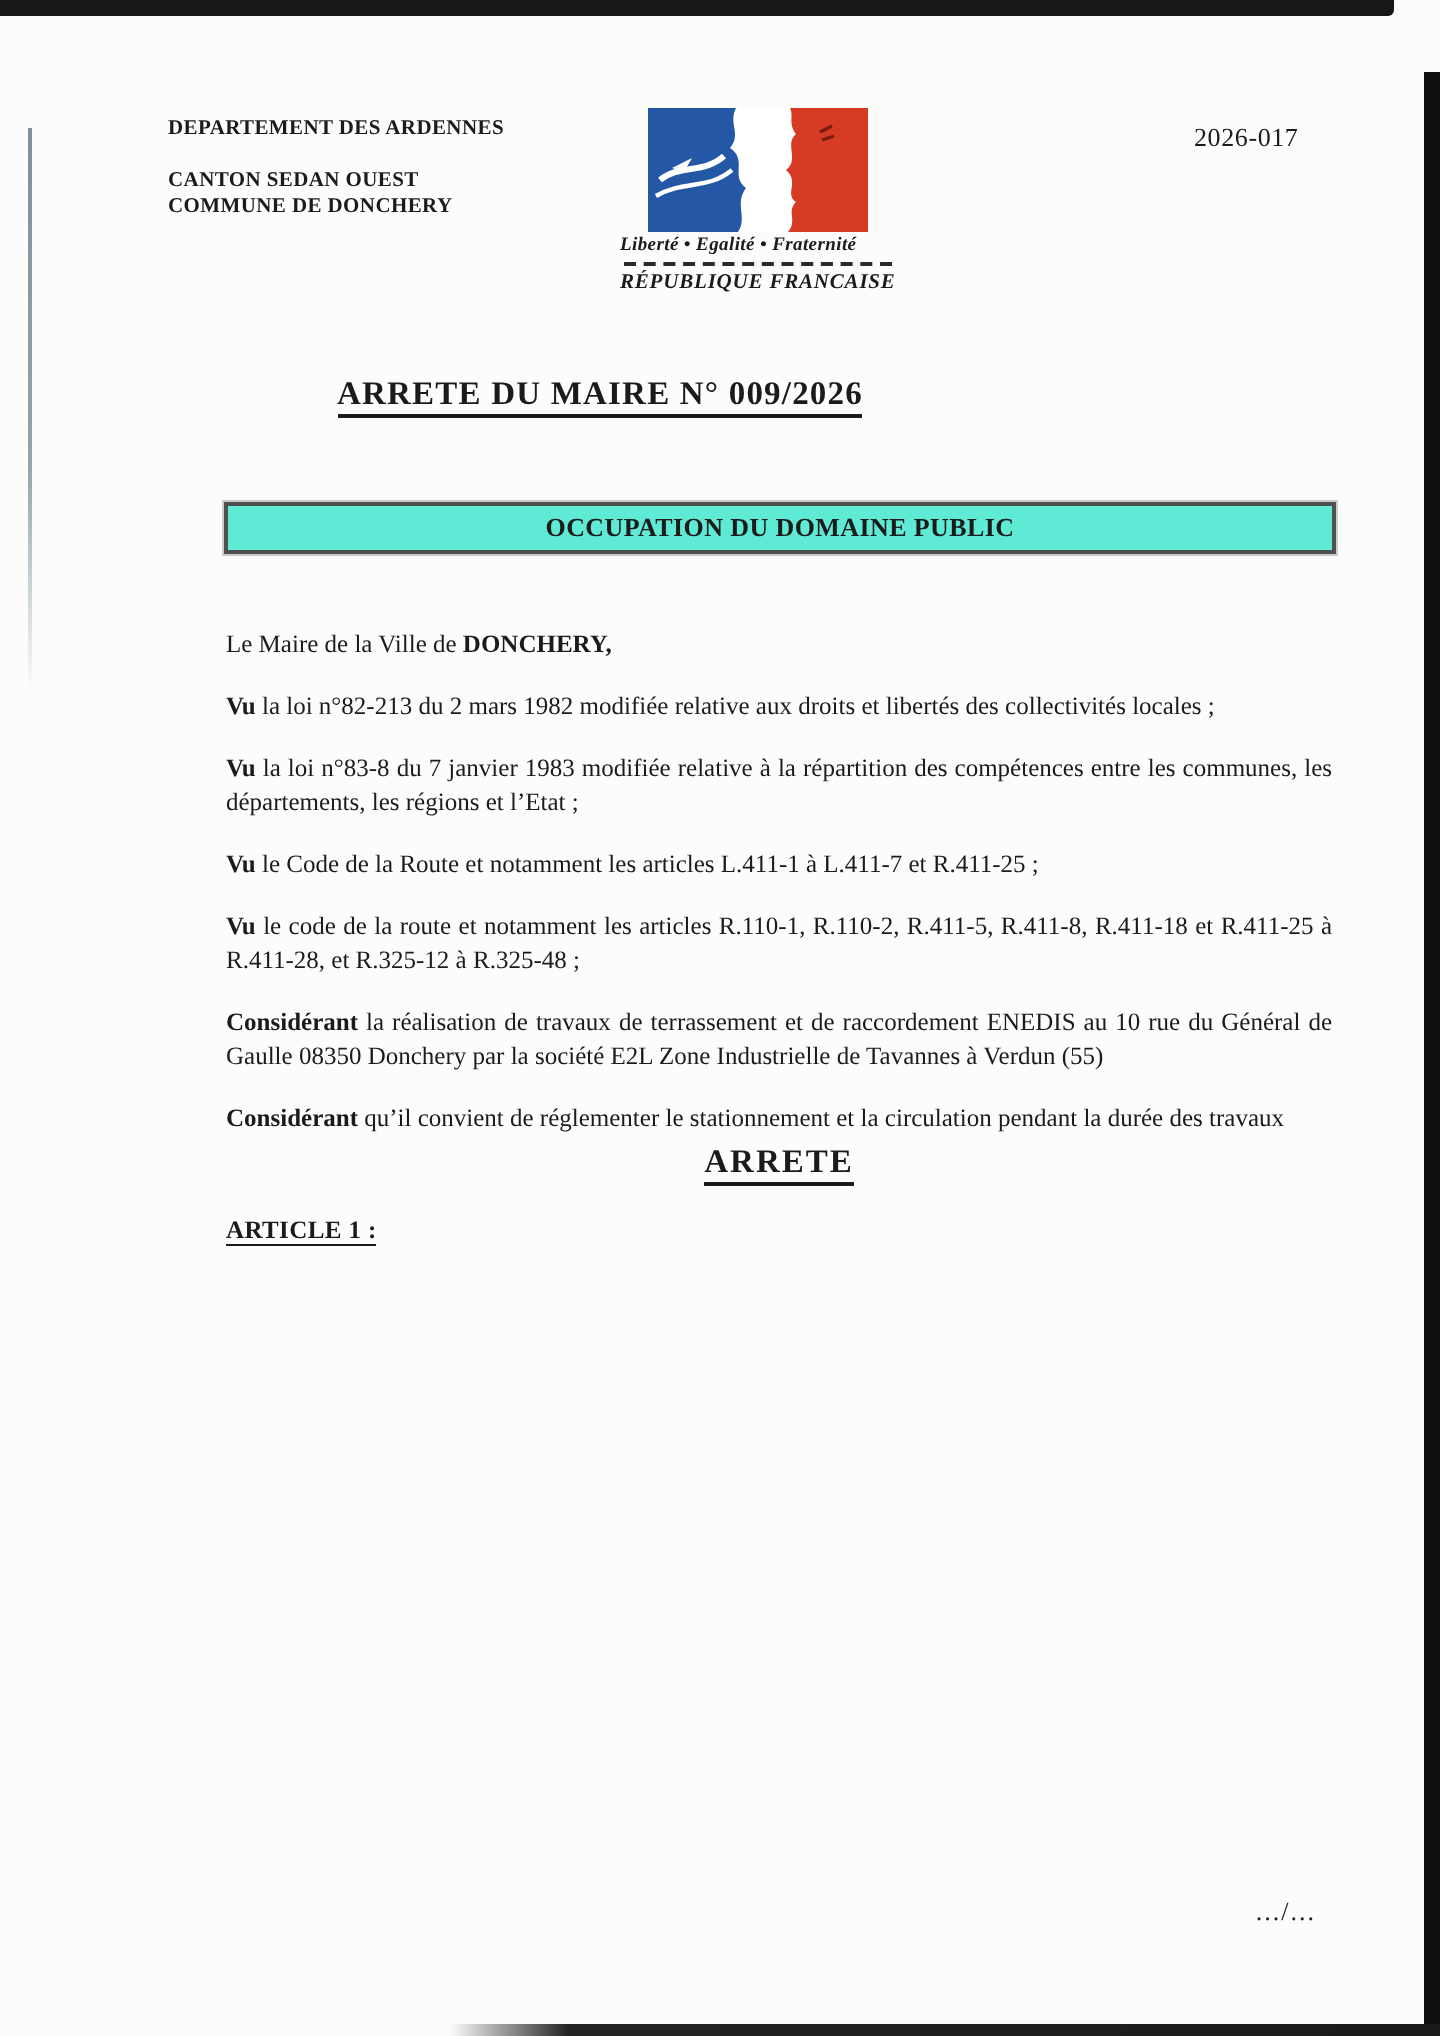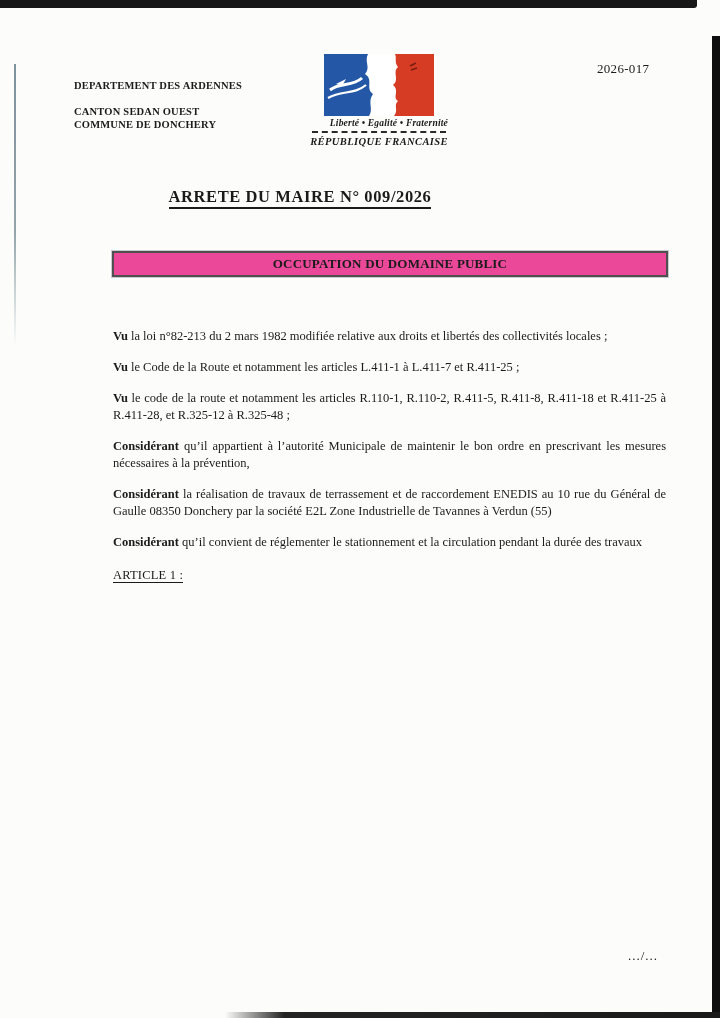--- a/index.html
+++ b/index.html
@@ -11,51 +11,51 @@
     font-family: "Liberation Serif", "DejaVu Serif", serif;
     color: #1b1b1b;
     overflow: hidden;
   }
   
   .scan-top { position: absolute; top: 0; left: 0; width: 697px; height: 8px; background: #171717; border-radius: 0 0 3px 0; }
   .scan-right { position: absolute; top: 36px; right: 0; width: 8px; height: 982px; background: #0f0f0f; }
   .scan-bottom { position: absolute; bottom: 0; left: 225px; right: 0; height: 6px; background: linear-gradient(90deg, rgba(30,30,30,0), #232323 12%, #1a1a1a); }
   .scan-fold { position: absolute; left: 14px; top: 64px; width: 2px; height: 282px; background: linear-gradient(#7e929c, #93a5ab 60%, rgba(150,165,170,0)); }
   
-  .hdr-left { position: absolute; left: 74px; top: 58px; font-weight: bold; font-size: 10.5px; line-height: 13px; letter-spacing: 0.2px; margin-top: 21px; }
+  .hdr-left { position: absolute; left: 84px; top: 58px; font-weight: bold; font-size: 10.5px; line-height: 13px; letter-spacing: 0.2px; }
   .hdr-left .dept { margin-bottom: 13px; }
   .ref-num { position: absolute; left: 597px; top: 61px; font-size: 13px; letter-spacing: 0.3px; }
   
-  .logo-wrap { position: absolute; left: 310px; top: 54px; width: 138px; text-align: right; }
+  .logo-wrap { position: absolute; left: 310px; top: 54px; width: 138px; text-align: left; }
   .logo-svg { display: block; margin: 0 auto; }
   .motto { font-size: 9.5px; font-weight: bold; font-style: italic; margin-top: 2px; letter-spacing: 0.2px; }
   .dash-sep { border-top: 2px dashed #2a2a2a; margin: 3px 2px 3px 2px; height: 0; }
   .republic { font-size: 10.5px; font-weight: bold; font-style: italic; letter-spacing: 0.4px; }
   
   .main-title { position: absolute; top: 187px; left: 0; width: 600px; text-align: center; }
   .main-title span { font-size: 16.5px; font-weight: bold; letter-spacing: 0.6px; border-bottom: 2px solid #1b1b1b; padding-bottom: 1px; }
   
   .subject-box {
     position: absolute; left: 112px; top: 251px; width: 556px;
-    border: 2px solid #4f4f4f; background: #ec4899;
+    border: 2px solid #4f4f4f; background: #5eead4;
     text-align: center; padding: 2px 4px 3px;
     box-shadow: 0 0 0 1px #c8ccd0;
   }
   .subject-box div { font-size: 13px; font-weight: bold; line-height: 17px; letter-spacing: 0.2px; }
   
   .content { position: absolute; left: 113px; top: 314px; width: 553px; font-size: 12.5px; line-height: 17px; }
   .content p { margin: 14px 0 0; }
   .content p.first { margin-top: 0; }
   .recital { text-align: justify; }
   .recital b { font-weight: bold; }
   .recital sup { font-size: 8.5px; vertical-align: super; line-height: 0; }
   .decree-heading { text-align: center; margin-top: 4px !important; }
   .decree-heading span { font-size: 16.5px; font-weight: bold; letter-spacing: 1px; border-bottom: 2px solid #1b1b1b; padding-bottom: 1px; }
   .article-heading { margin-top: 16px !important; }
-  .article-heading span { font-weight: normal; border-bottom: 1.5px solid #1b1b1b; letter-spacing: 0.2px; text-align: right; }
+  .article-heading span { font-weight: bold; border-bottom: 1.5px solid #1b1b1b; letter-spacing: 0.2px; text-align: right; }
   .article-text { margin-top: 1px !important; text-align: justify; }
   .continuation { position: absolute; right: 62px; top: 948px; font-size: 13px; letter-spacing: 1px; }
 </style>
 </head>
 <body>
 
 <div class="scan-top"></div>
 <div class="scan-right"></div>
 <div class="scan-bottom"></div>
 <div class="scan-fold"></div>
@@ -89,25 +89,27 @@
 
 <div class="main-title">
   <span>ARRETE DU MAIRE N° 009/2026</span>
 </div>
 
 <div class="subject-box">
   <div>OCCUPATION DU DOMAINE PUBLIC</div>
 </div>
 
 <div class="content">
+  <p class="first"><span>Le Maire de la Ville de </span><b>DONCHERY,</b></p>
 
   <p class="recital"><b>Vu</b><span> la loi n°82-213 du 2 mars 1982 modifiée relative aux droits et libertés des collectivités locales ;</span></p>
+  <p class="recital"><b>Vu</b><span> la loi n°83-8 du 7 janvier 1983 modifiée relative à la répartition des compétences entre les communes, les départements, les régions et l’Etat ;</span></p>
   <p class="recital"><b>Vu</b><span> le Code de la Route et notamment les articles L.411-1 à L.411-7  et R.411-25 ;</span></p>
   <p class="recital"><b>Vu</b><span> le code de la route et notamment les articles R.110-1, R.110-2, R.411-5, R.411-8, R.411-18 et R.411-25 à R.411-28, et R.325-12 à R.325-48 ;</span></p>
-  <p class="recital"><b>Considérant</b><span> qu’il appartient à l’autorité Municipale de maintenir le bon ordre en prescrivant les mesures nécessaires à la prévention,</span></p>
   <p class="recital"><b>Considérant</b><span> la réalisation de travaux de terrassement et de raccordement ENEDIS au 10 rue du Général de Gaulle 08350 Donchery par la société E2L Zone Industrielle de Tavannes à Verdun (55)</span></p>
   <p class="recital"><b>Considérant</b><span> qu’il convient de réglementer le stationnement et la circulation pendant la durée des travaux</span></p>
 
+  <p class="decree-heading"><span>ARRETE</span></p>
 
   <p class="article-heading"><span>ARTICLE 1 :</span></p>
 </div>
 
 <div class="continuation">.../...</div>
 
 </body></html>

